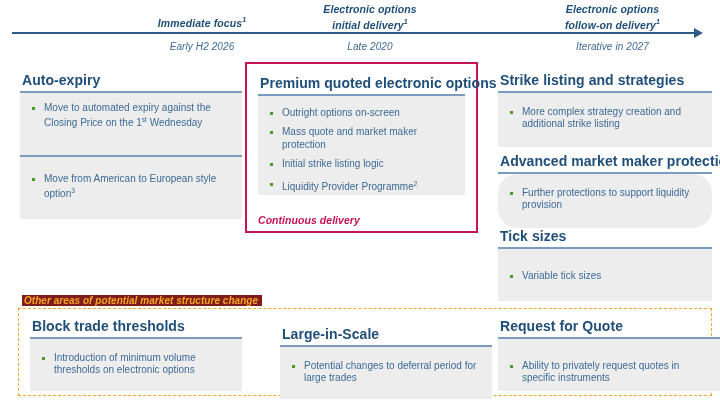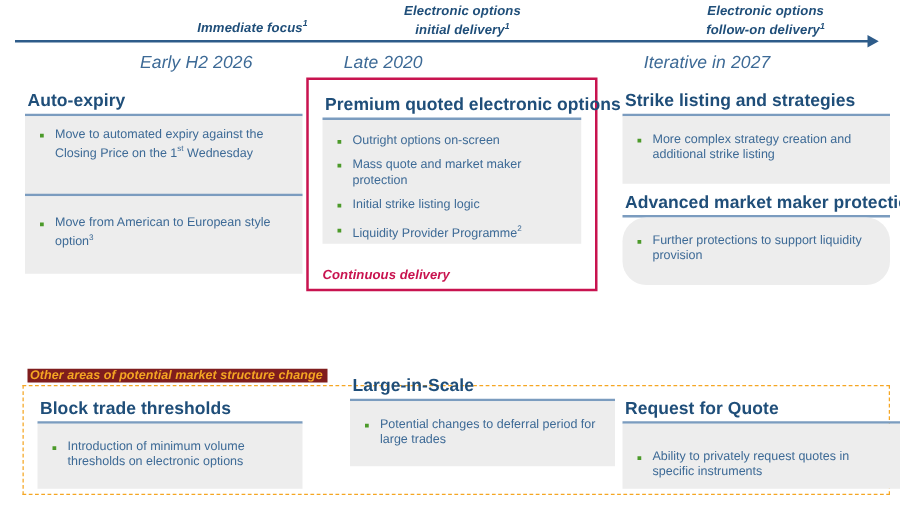--- a/index.html
+++ b/index.html
@@ -10,21 +10,21 @@
     overflow:hidden;
     position:relative;
     color:#2E5C8A;
   }
   .stage{position:absolute;left:0;top:0;width:720px;height:405px;}
 
   
   .tl-phase{position:absolute;text-align:center;font-style:italic;font-weight:bold;
             font-size:10.5px;line-height:12.5px;color:#1F4E79;letter-spacing:.1px;}
   .tl-phase sup{font-size:7px;vertical-align:super;}
-  .tl-date{position:absolute;text-align:left;font-style:italic;font-size:14px;
+  .tl-date{position:absolute;text-align:center;font-style:italic;font-size:10px;
            color:#3D6A96;letter-spacing:.1px;}
   .axis{position:absolute;left:12px;top:32px;width:686px;height:2px;background:#2E5C8A;}
   .axis-head{position:absolute;left:694px;top:28px;width:0;height:0;
              border-top:5px solid transparent;border-bottom:5px solid transparent;
              border-left:9px solid #2E5C8A;}
 
   
   .block{position:absolute;}
   .bk-title{font-size:14px;font-weight:bold;color:#1F4E79;padding:0 0 3px 2px;
             letter-spacing:.05px;white-space:nowrap;}
@@ -122,35 +122,44 @@
   <div class="block" style="left:498px;top:153px;width:214px;">
     <div class="bk-title">Advanced market maker protections</div>
     <div class="bk-rule"></div>
     <div class="panel" style="height:54px;padding-top:13px;border-radius:19px;">
       <ul class="items">
         <li><span>Further protections to support liquidity provision</span></li>
       </ul>
     </div>
   </div>
 
+  <div class="block" style="left:498px;top:228px;width:214px;">
+    <div class="bk-title">Tick sizes</div>
+    <div class="bk-rule"></div>
+    <div class="panel" style="height:52px;padding-top:21px;">
+      <ul class="items">
+        <li><span>Variable tick sizes</span></li>
+      </ul>
+    </div>
+  </div>
 
   <div class="dashed" style="left:18px;top:308px;width:694px;height:88px;"></div>
   <div class="dashed-label" style="left:22px;top:295px;">Other areas of potential market structure change</div>
 
   <div class="block" style="left:30px;top:318px;width:212px;">
     <div class="bk-title">Block trade thresholds</div>
     <div class="bk-rule"></div>
     <div class="panel" style="height:52px;padding-top:13px;">
       <ul class="items">
         <li><span>Introduction of minimum volume thresholds on electronic options</span></li>
       </ul>
     </div>
   </div>
 
-  <div class="block" style="left:258px;top:300px;width:212px;padding-left:22px;">
+  <div class="block" style="left:258px;top:326px;width:212px;padding-left:22px;">
     <div class="bk-title">Large-in-Scale</div>
     <div class="bk-rule"></div>
     <div class="panel" style="height:52px;padding-top:13px;">
       <ul class="items">
         <li><span>Potential changes to deferral period for large trades</span></li>
       </ul>
     </div>
   </div>
 
   <div class="block" style="left:498px;top:318px;width:225px;">

